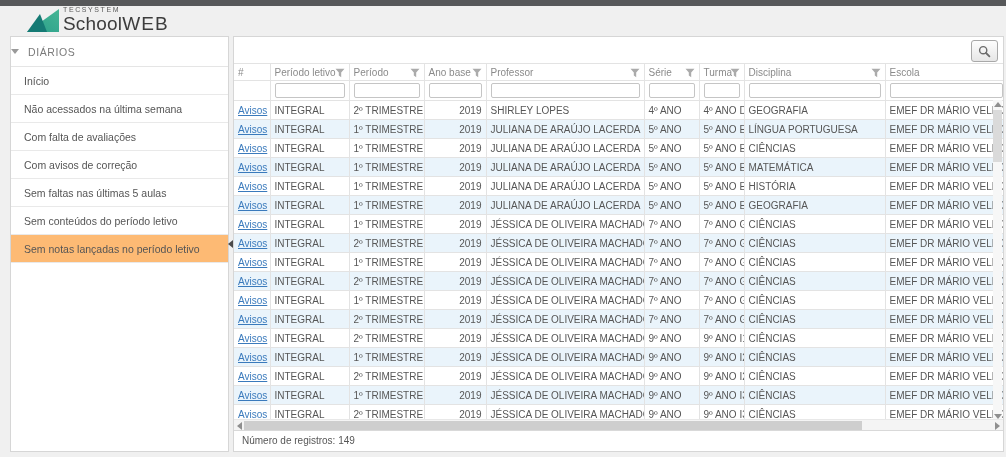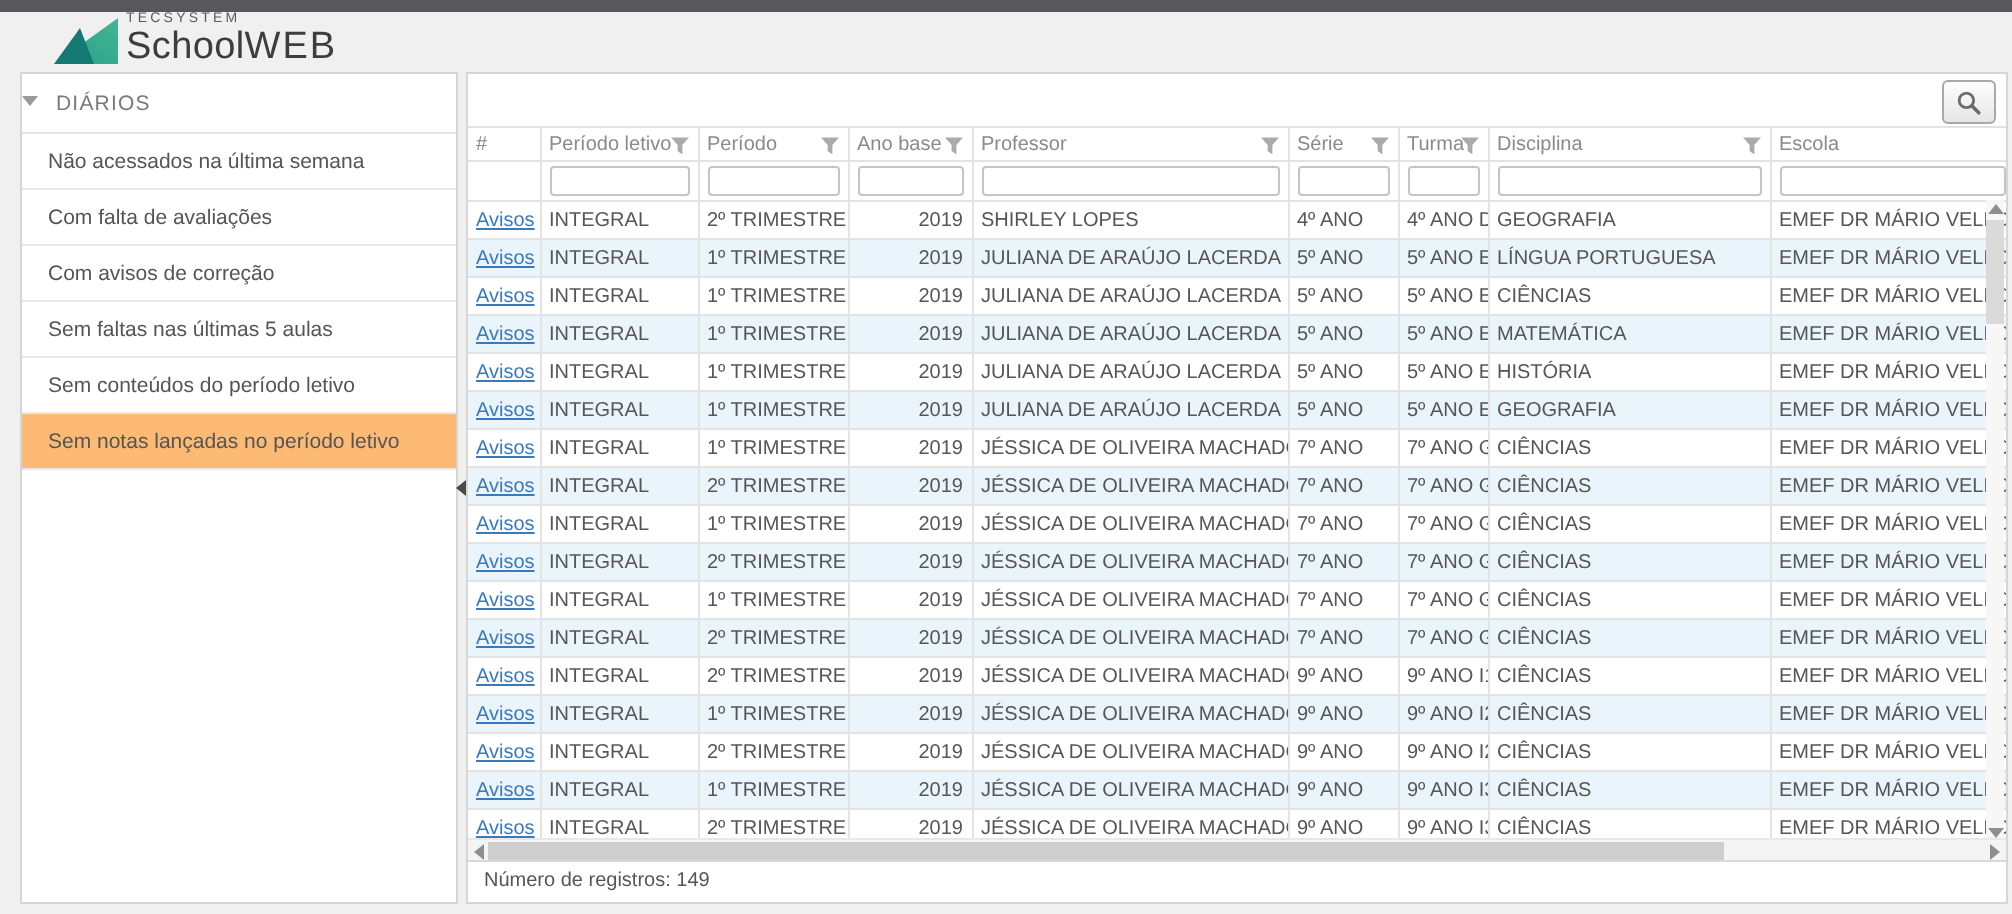--- a/index.html
+++ b/index.html
@@ -84,20 +84,21 @@
       <span class="logo-text">
         <span class="brand-small">tecsystem</span>
         <span class="brand-main"><span>School</span><span class="web">WEB</span></span>
       </span>
     </div>
   </div>
 
   <aside class="sidebar">
     <div class="side-header"><span class="tri"></span><span>DIÁRIOS</span></div>
     <div id="sidebar-items">
+        <div class="side-item">Início</div>
         <div class="side-item">Não acessados na última semana</div>
         <div class="side-item">Com falta de avaliações</div>
         <div class="side-item">Com avisos de correção</div>
         <div class="side-item">Sem faltas nas últimas 5 aulas</div>
         <div class="side-item">Sem conteúdos do período letivo</div>
         <div class="side-item selected">Sem notas lançadas no período letivo</div>
       </div>
   </aside>
 
   <div class="collapse-handle"></div>

